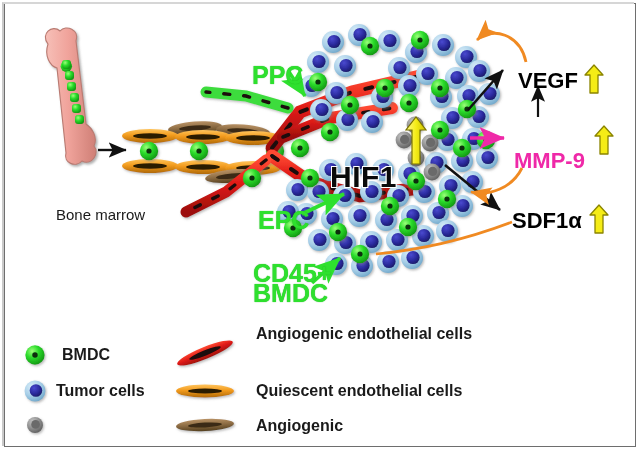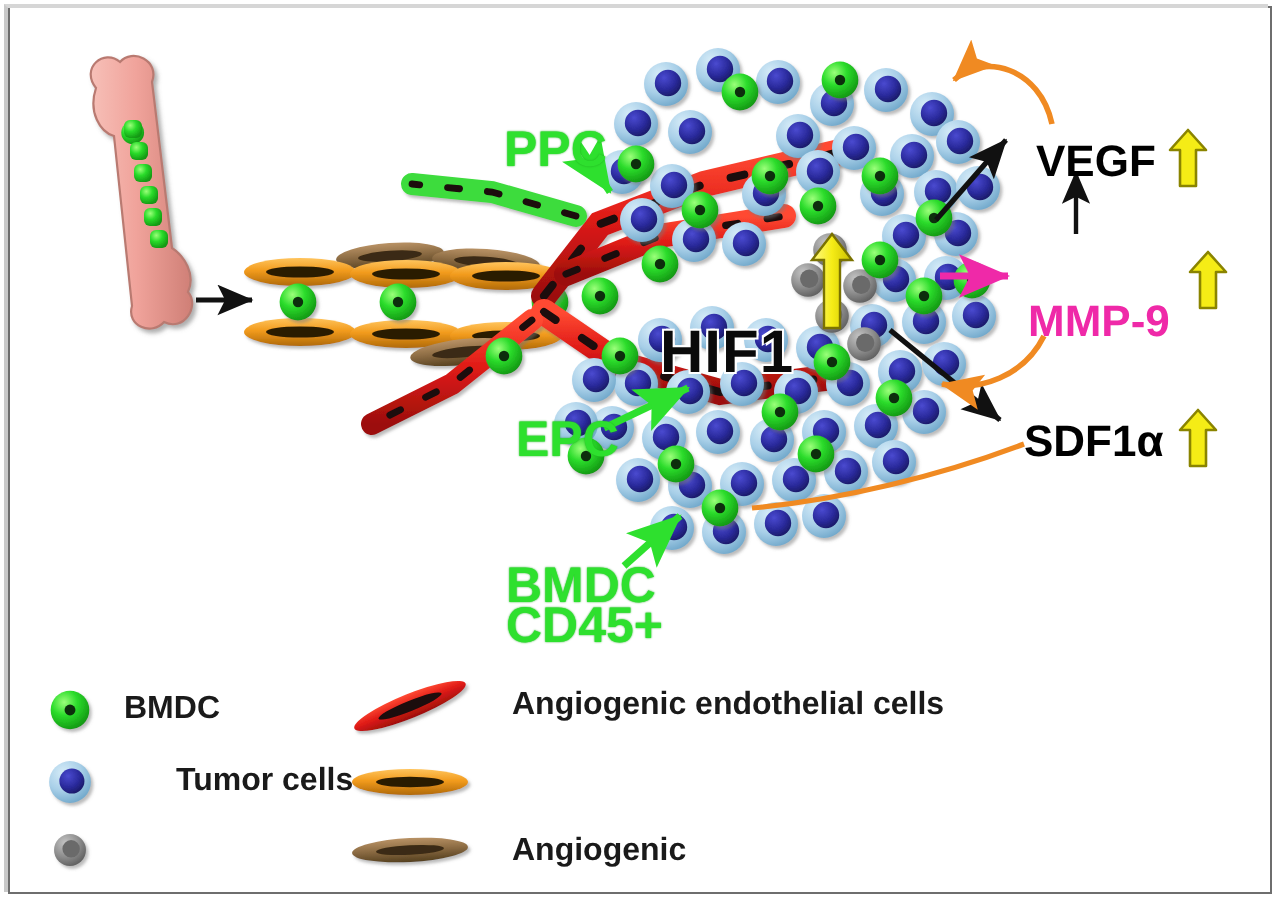--- a/index.html
+++ b/index.html
@@ -377,39 +377,41 @@
         <ellipse cx="205" cy="391" rx="29" ry="6.5" fill="url(#gOrange)"></ellipse>
         <ellipse cx="205" cy="391" rx="17" ry="2.6" fill="#2c1c05"></ellipse>
       </g>
       <g filter="url(#shSm)">
         <ellipse cx="205" cy="425" rx="29" ry="6" fill="url(#gBrown)" transform="rotate(-3 205 425)"></ellipse>
         <ellipse cx="205" cy="425" rx="17" ry="2.4" fill="#3b2a12" transform="rotate(-3 205 425)"></ellipse>
       </g>
     </g>
   </svg>
 
+  <div class="lbl lbl-bone" style="left:56px; top:207px;">Bone marrow</div>
 
   <div class="lbl lbl-green" style="left:252px; top:63px;">PPC</div>
   <div class="lbl lbl-green" style="left:258px; top:208px;">EPC</div>
-  <div class="lbl lbl-green" style="left:253px; top:261px;margin-top:40px;">CD45+</div>
+  <div class="lbl lbl-green" style="left:253px; top:261px;">CD45+</div>
   <div class="lbl lbl-green" style="left:253px; top:281px;">BMDC</div>
 
   <div class="lbl lbl-hif" style="left:330px; top:138px;margin-top:24px;">HIF1</div>
 
   <div class="lbl lbl-black" style="left:518px; top:70px;">VEGF</div>
   <div class="lbl lbl-magenta" style="left:514px; top:131px;">MMP-9</div>
   <div class="lbl lbl-black" style="left:512px; top:210px;">SDF1α</div>
 
   <svg style="position:absolute; left:583px; top:64px; width:22px; height:30px;" viewBox="0 0 22 30">
     <path d="M7,29 L7,11 L2,11 L11,1 L20,11 L15,11 L15,29 Z" fill="#f5ec16" stroke="#8a8400" stroke-width="1.3" stroke-linejoin="round"></path>
   </svg>
   <svg style="position:absolute; left:593px; top:125px; width:22px; height:30px;" viewBox="0 0 22 30">
     <path d="M7,29 L7,11 L2,11 L11,1 L20,11 L15,11 L15,29 Z" fill="#f5ec16" stroke="#8a8400" stroke-width="1.3" stroke-linejoin="round"></path>
   </svg>
   <svg style="position:absolute; left:588px; top:204px; width:22px; height:30px;" viewBox="0 0 22 30">
     <path d="M7,29 L7,11 L2,11 L11,1 L20,11 L15,11 L15,29 Z" fill="#f5ec16" stroke="#8a8400" stroke-width="1.3" stroke-linejoin="round"></path>
   </svg>
 
   <div class="lbl lbl-legend" style="left:62px; top:347px;">BMDC</div>
-  <div class="lbl lbl-legend" style="left:56px; top:383px;margin-left:32px;">Tumor cells</div>
-  <div class="lbl lbl-legend" style="left:256px; top:345px;">Angiogenic endothelial cells</div>
+  <div class="lbl lbl-legend" style="left:56px; top:383px;">Tumor cells</div>
+  <div class="lbl lbl-legend" style="left:256px; top:326px;">Angiogenic endothelial cells</div>
+  <div class="lbl lbl-legend" style="left:256px; top:383px;">Quiescent endothelial cells</div>
   <div class="lbl lbl-legend" style="left:256px; top:418px;">Angiogenic</div>
 </div>
 
 </body></html>

